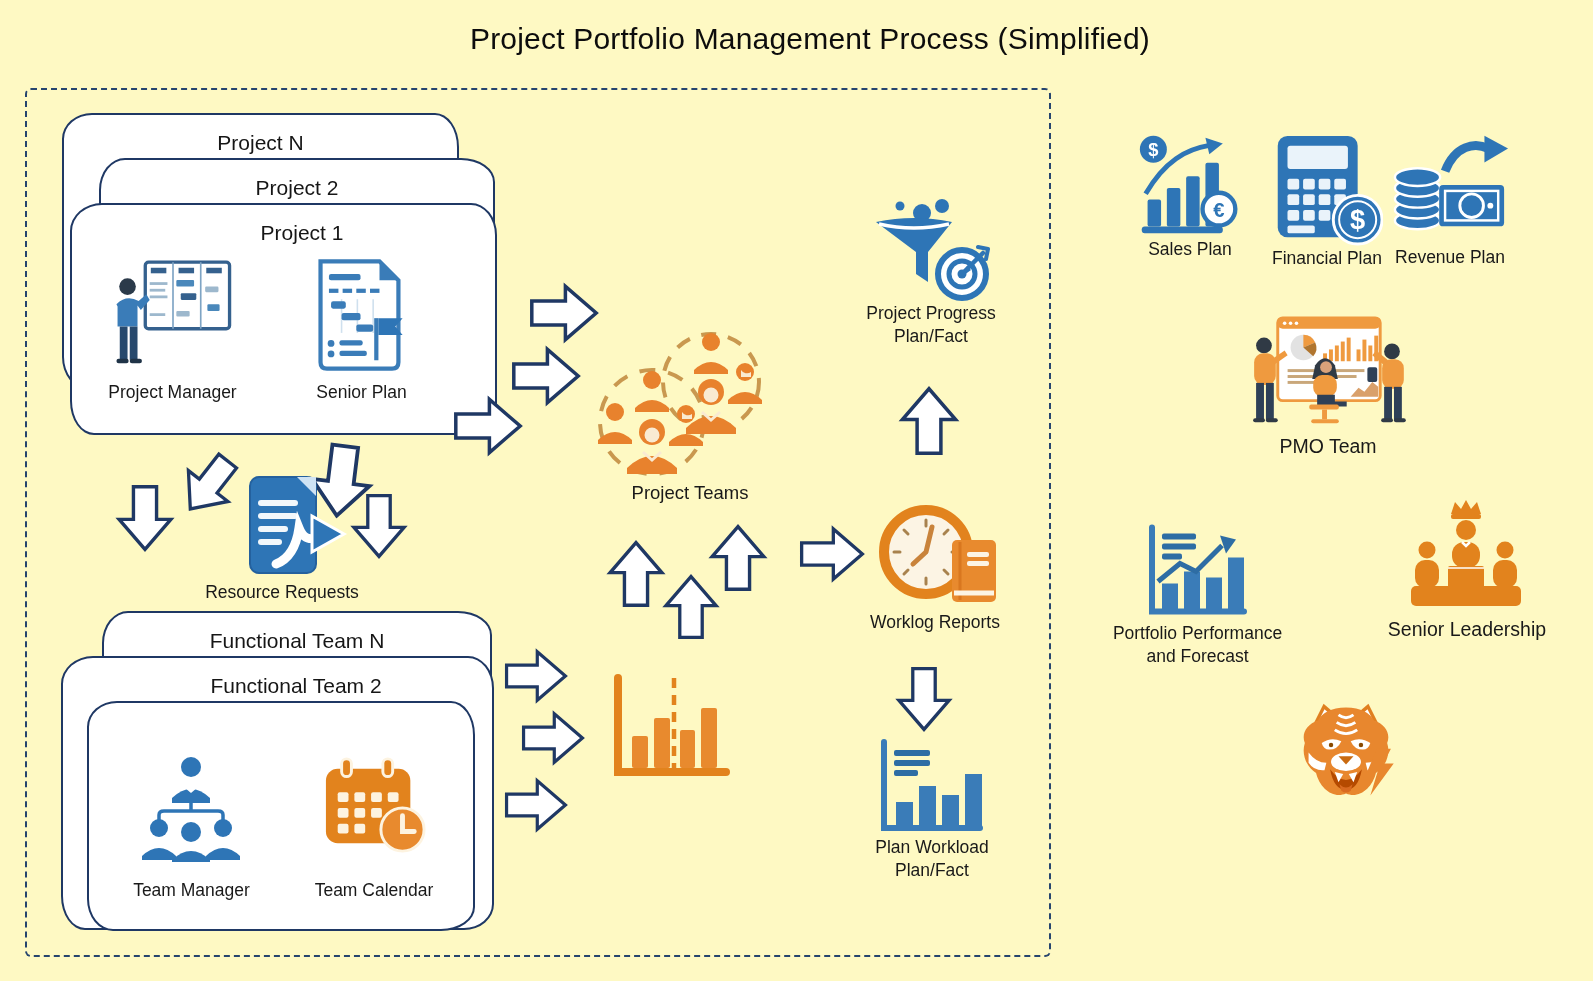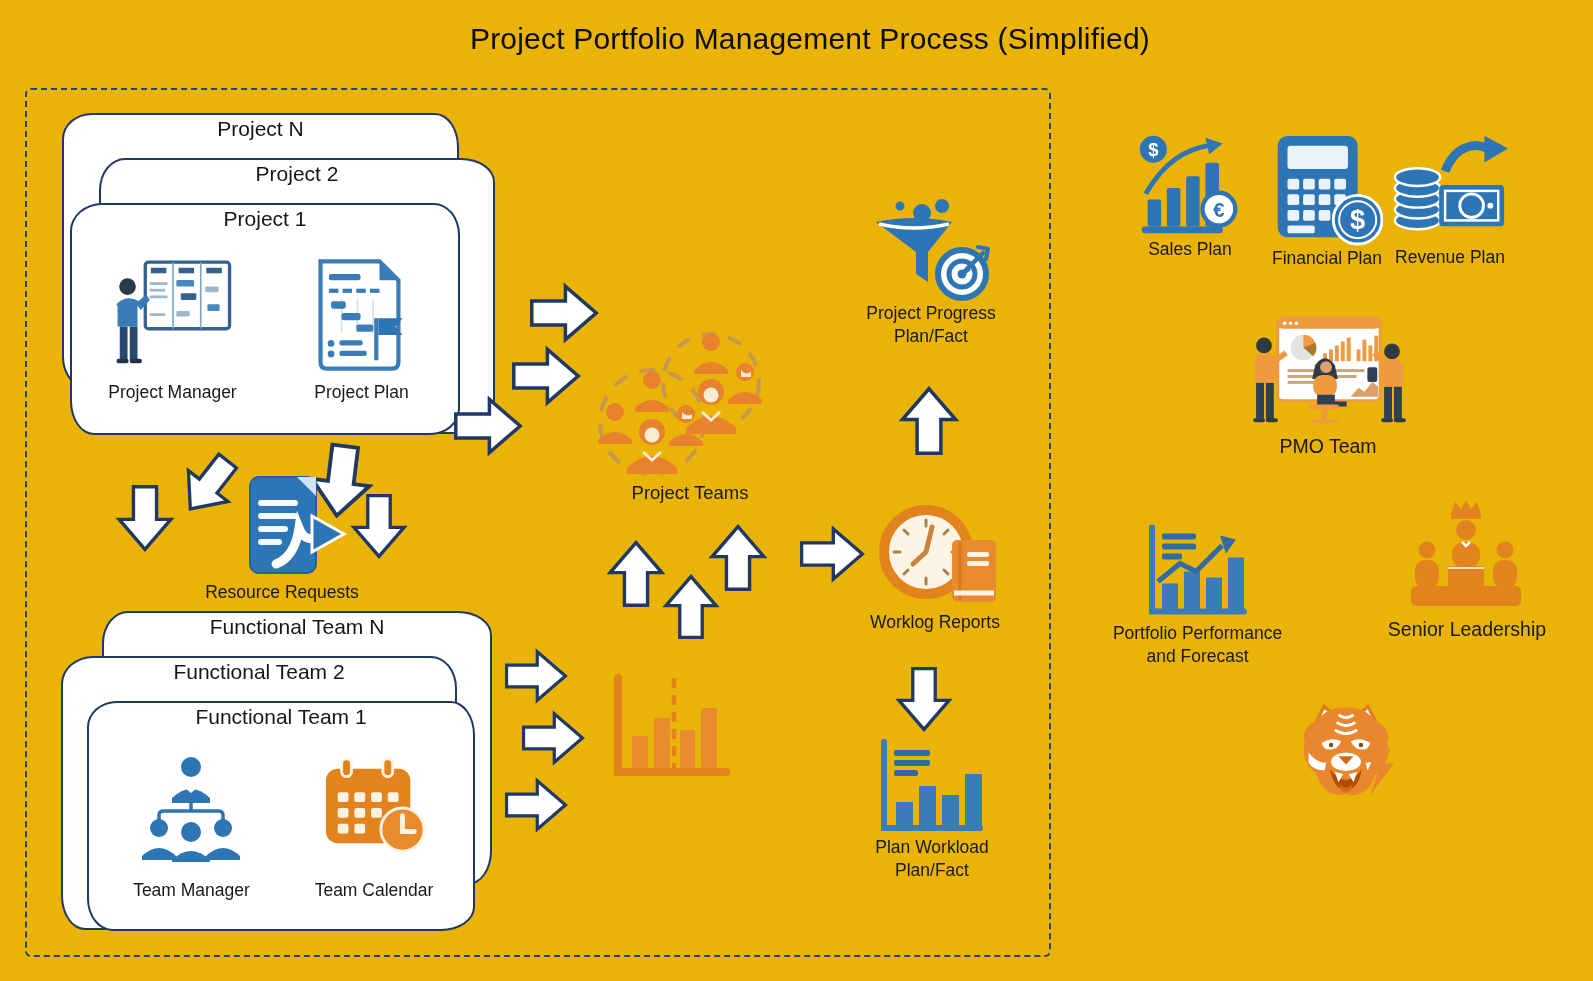--- a/index.html
+++ b/index.html
@@ -1,28 +1,28 @@
 <!DOCTYPE html>
 <html><head>
 <meta charset="utf-8">
 <style>
   html,body{margin:0;padding:0;background:#fff;}
-  .canvas{position:relative;width:1593px;height:981px;background:#eab308;
+  .canvas{position:relative;width:1593px;height:981px;background:#fef9c3;
     font-family:"Liberation Sans",sans-serif;overflow:hidden;color:#1b1b1b;}
   .page-title{position:absolute;left:30px;top:22px;width:1560px;text-align:center;
     font-size:30px;color:#0d0d0d;font-weight:500;letter-spacing:.2px;}
   .scope-box{position:absolute;left:25px;top:88px;width:1022px;height:865px;
     border:2px dashed #26456e;border-radius:6px;}
   .scope-label{position:absolute;left:455px;top:96px;width:600px;text-align:center;
     font-size:21.5px;color:#111;}
   .card{position:absolute;background:#fff;border:2.5px solid #1f3864;}
   .r1{border-radius:30px 24px 34px 26px / 26px 34px 24px 32px;}
   .r2{border-radius:26px 34px 24px 32px / 32px 24px 34px 26px;}
-  .r3{border-radius:32px 26px 30px 24px / 28px 32px 26px 34px;}
-  .card-title{text-align:center;margin-top:2px;font-size:21px;color:#161616;}
+  .r3{border-radius:32px 26px 30px 24px / 28px 32px 26px 34px;padding-left:37px;}
+  .card-title{text-align:center;margin-top:16px;font-size:21px;color:#161616;}
   .lbl{position:absolute;text-align:center;font-size:17.5px;line-height:1.3;color:#191919;}
   .lbl.big{font-size:19.5px;}
   .arrow{position:absolute;overflow:visible;}
   .icon{position:absolute;}
   svg{display:block;}
 </style>
 </head>
 <body>
 
 <div class="canvas">
@@ -89,31 +89,30 @@
         <rect x="30" y="53" width="18" height="7" rx="2" fill="#3a7cb8"></rect>
         <rect x="44" y="64" width="16" height="7" rx="2" fill="#3a7cb8"></rect>
         <circle cx="20" cy="82" r="3.2" fill="#3a7cb8"></circle>
           <circle cx="20" cy="92" r="3.2" fill="#3a7cb8"></circle>
         <rect x="28" y="79" width="22" height="5" rx="2" fill="#3a7cb8"></rect>
           <rect x="28" y="89" width="26" height="5" rx="2" fill="#3a7cb8"></rect>
         <rect x="61" y="58" width="4" height="40" fill="#3a7cb8"></rect>
         <path d="M65,58 h23 l-7,8 7,8 h-23 z" fill="#2e75b6"></path>
       </svg>
     </div>
-    <div class="lbl" style="left:222px;top:176px;width:135px">Project Plan</div>
+    <div class="lbl" style="left:222px;top:176px;width:135px">Senior Plan</div>
   </div>
 
   <div class="card r2" style="left:102px;top:611px;width:386px;height:270px">
     <div class="card-title">Functional Team N</div>
   </div>
   <div class="card r3" style="left:61px;top:656px;width:392px;height:270px">
     <div class="card-title">Functional Team 2</div>
   </div>
   <div class="card r1" style="left:87px;top:701px;width:384px;height:226px">
-    <div class="card-title">Functional Team 1</div>
     <div class="icon" style="left:45px;top:50px;width:115px;height:110px">
       <svg viewBox="0 0 115 108" width="115" height="110">
         <g fill="#2e75b6">
           <circle cx="57" cy="13" r="10"></circle>
           <path d="M38,44 q19,-18 38,0 l0,5 h-38 z"></path>
           <path d="M50,31 l7,6 7,-6" stroke="#fff" stroke-width="3" fill="none"></path>
         </g>
         <path d="M57,49 v9 M25,66 v-5 q0,-4 5,-4 h54 q5,0 5,4 v5" fill="none" stroke="#2e75b6" stroke-width="3.5"></path>
         <g fill="#2e75b6">
           <circle cx="25" cy="74" r="9"></circle>

